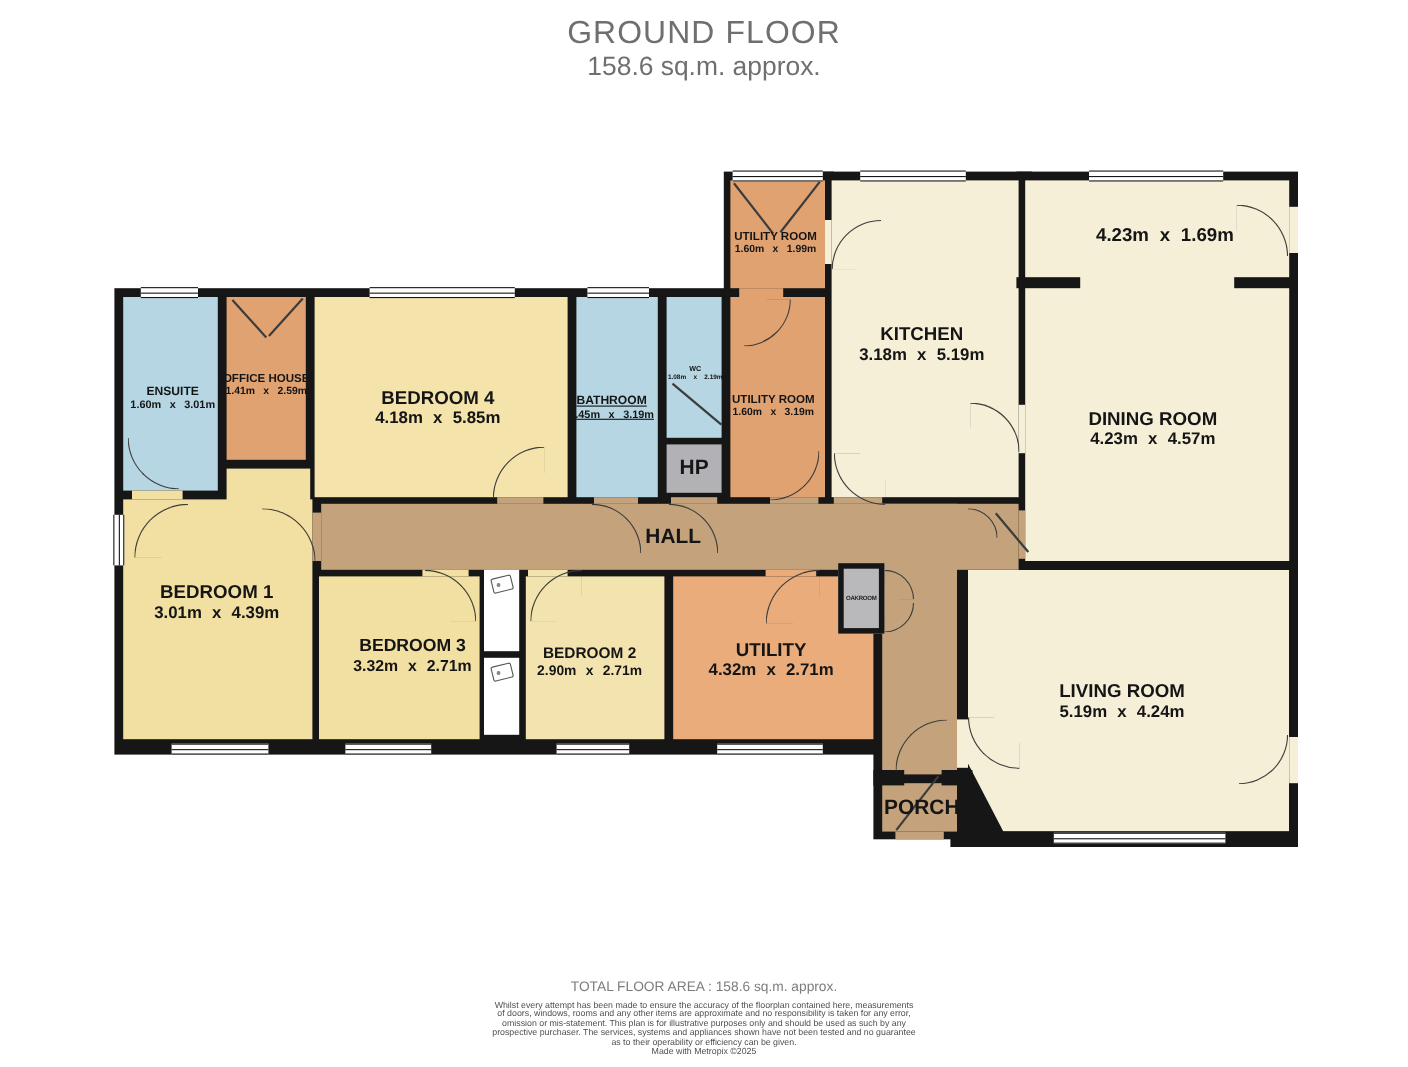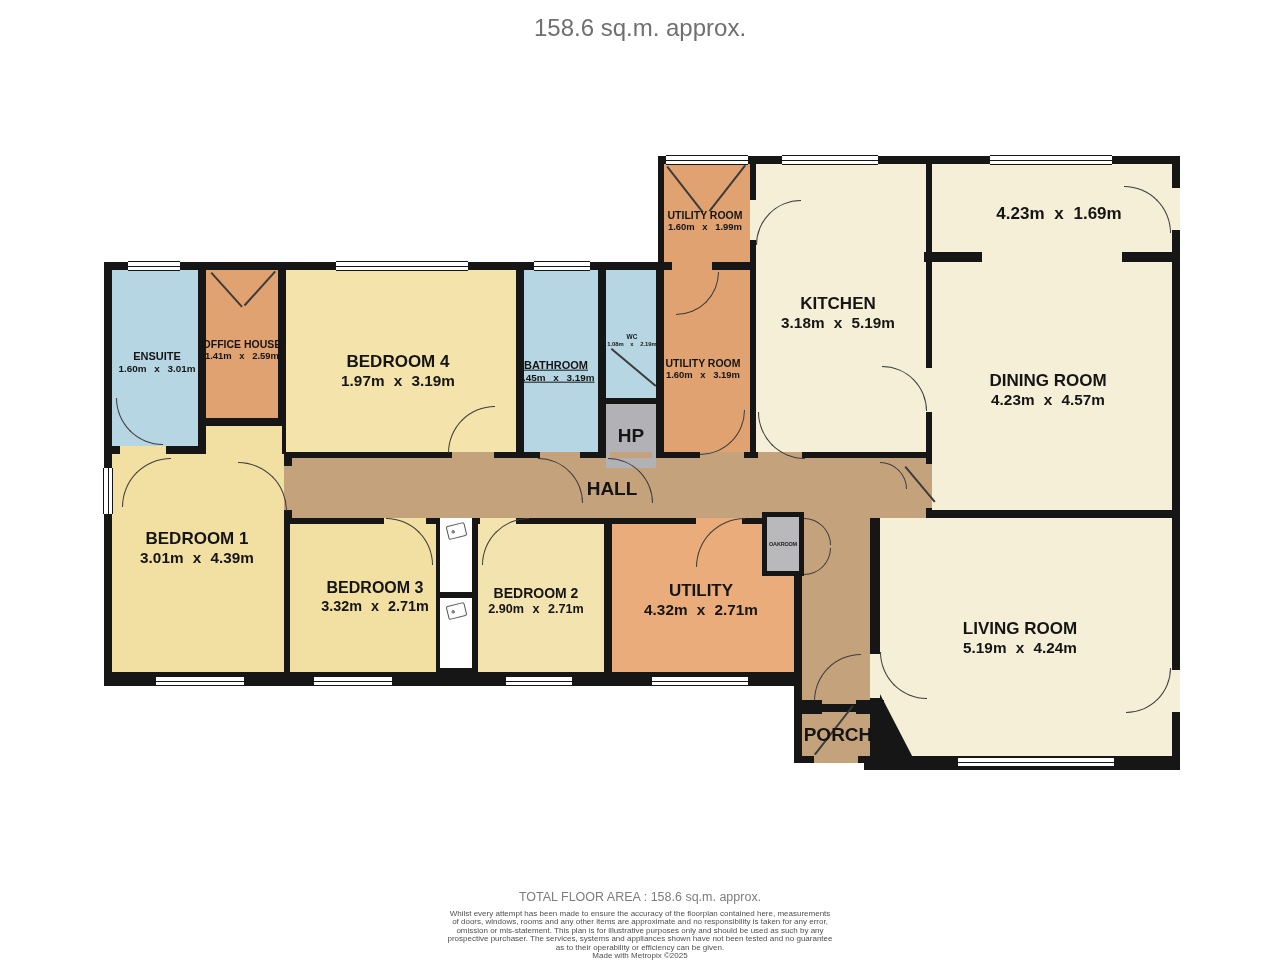--- a/index.html
+++ b/index.html
@@ -35,20 +35,21 @@
   .footer{position:absolute;left:0;right:0;text-align:center;z-index:5;}
   .footer .total{font-size:12.5px;color:#7d7d7d;margin-bottom:6px;}
   .footer .disc{font-size:8px;line-height:8.4px;color:#4f4f4f;}
 </style>
 </head>
 <body>
 
 <div class="plan">
 
   <div class="title" style="top:14px;">
+    <div class="t1">GROUND FLOOR</div>
     <div class="t2">158.6 sq.m. approx.</div>
   </div>
 
   <div class="wb" style="left:104px;top:262px;width:696px;height:424px;"></div>
   <div class="wb" style="left:658px;top:156px;width:100px;height:116px;"></div>
   <div class="wb" style="left:748px;top:156px;width:190px;height:312px;"></div>
   <div class="wb" style="left:280px;top:452px;width:658px;height:74px;"></div>
   <div class="wb" style="left:924px;top:156px;width:256px;height:370px;"></div>
   <div class="wb" style="left:864px;top:508px;width:316px;height:262px;"></div>
   <div class="wb" style="left:794px;top:508px;width:90px;height:255px;"></div>
@@ -65,21 +66,21 @@
   <div class="room" style="left:292px;top:458px;width:634px;height:60px;background:#c4a37c;"></div>
   <div class="room" style="left:802px;top:458px;width:68px;height:246px;background:#c4a37c;"></div>
   <div class="room" style="left:802px;top:712px;width:68px;height:44px;background:#c4a37c;"></div>
   <div class="room" style="left:880px;top:518px;width:292px;height:238px;background:#f5efd7;clip-path:polygon(0 0,100% 0,100% 100%,11% 100%,0 74%);"></div>
   <div class="room" style="left:612px;top:524px;width:182px;height:148px;background:#e9ac7a;"></div>
   <div class="room" style="left:478px;top:524px;width:126px;height:148px;background:#f3e3ae;"></div>
   <div class="room" style="left:290px;top:524px;width:146px;height:148px;background:#f2dfa2;"></div>
   <div class="room" style="left:112px;top:454px;width:172px;height:218px;background:#f2dfa2;"></div>
   <div class="room" style="left:206px;top:426px;width:76px;height:34px;background:#f2dfa2;"></div>
 
-  <div class="hpbox" style="left:606px;top:404px;width:50px;height:64px;">
+  <div class="hpbox" style="left:606px;top:404px;width:50px;height:44px;">
     <span>HP</span>
   </div>
   <div class="oak" style="left:762px;top:512px;width:42px;height:64px;">
     <span>OAKROOM</span>
   </div>
 
   <div class="stub" style="left:924px;top:252px;width:58px;height:10px;"></div>
   <div class="stub" style="left:1122px;top:252px;width:58px;height:10px;"></div>
   <div class="stub" style="left:794px;top:700px;width:28px;height:14px;"></div>
   <div class="stub" style="left:856px;top:700px;width:28px;height:14px;"></div>
@@ -155,21 +156,21 @@
   <div class="lbl" style="left:157px;top:362px;font-size:11px;">
     <div class="nm">ENSUITE</div>
     <div class="dm">1.60m x 3.01m</div>
   </div>
   <div class="lbl" style="left:242px;top:350px;font-size:10.5px;">
     <div class="nm">OFFICE HOUSE</div>
     <div class="dm">1.41m x 2.59m</div>
   </div>
   <div class="lbl" style="left:398px;top:371px;font-size:17px;">
     <div class="nm">BEDROOM 4</div>
-    <div class="dm">1.97m x 3.19m</div>
+    <div class="dm">4.18m x 5.85m</div>
   </div>
   <div class="lbl" style="left:556px;top:371px;font-size:11px;text-decoration:underline;">
     <div class="nm">BATHROOM</div>
     <div class="dm">1.45m x 3.19m</div>
   </div>
   <div class="lbl" style="left:632px;top:340px;font-size:6.5px;">
     <div class="nm">WC</div>
     <div class="dm">1.08m x 2.19m</div>
   </div>
   <div class="lbl" style="left:705px;top:221px;font-size:10.5px;">

